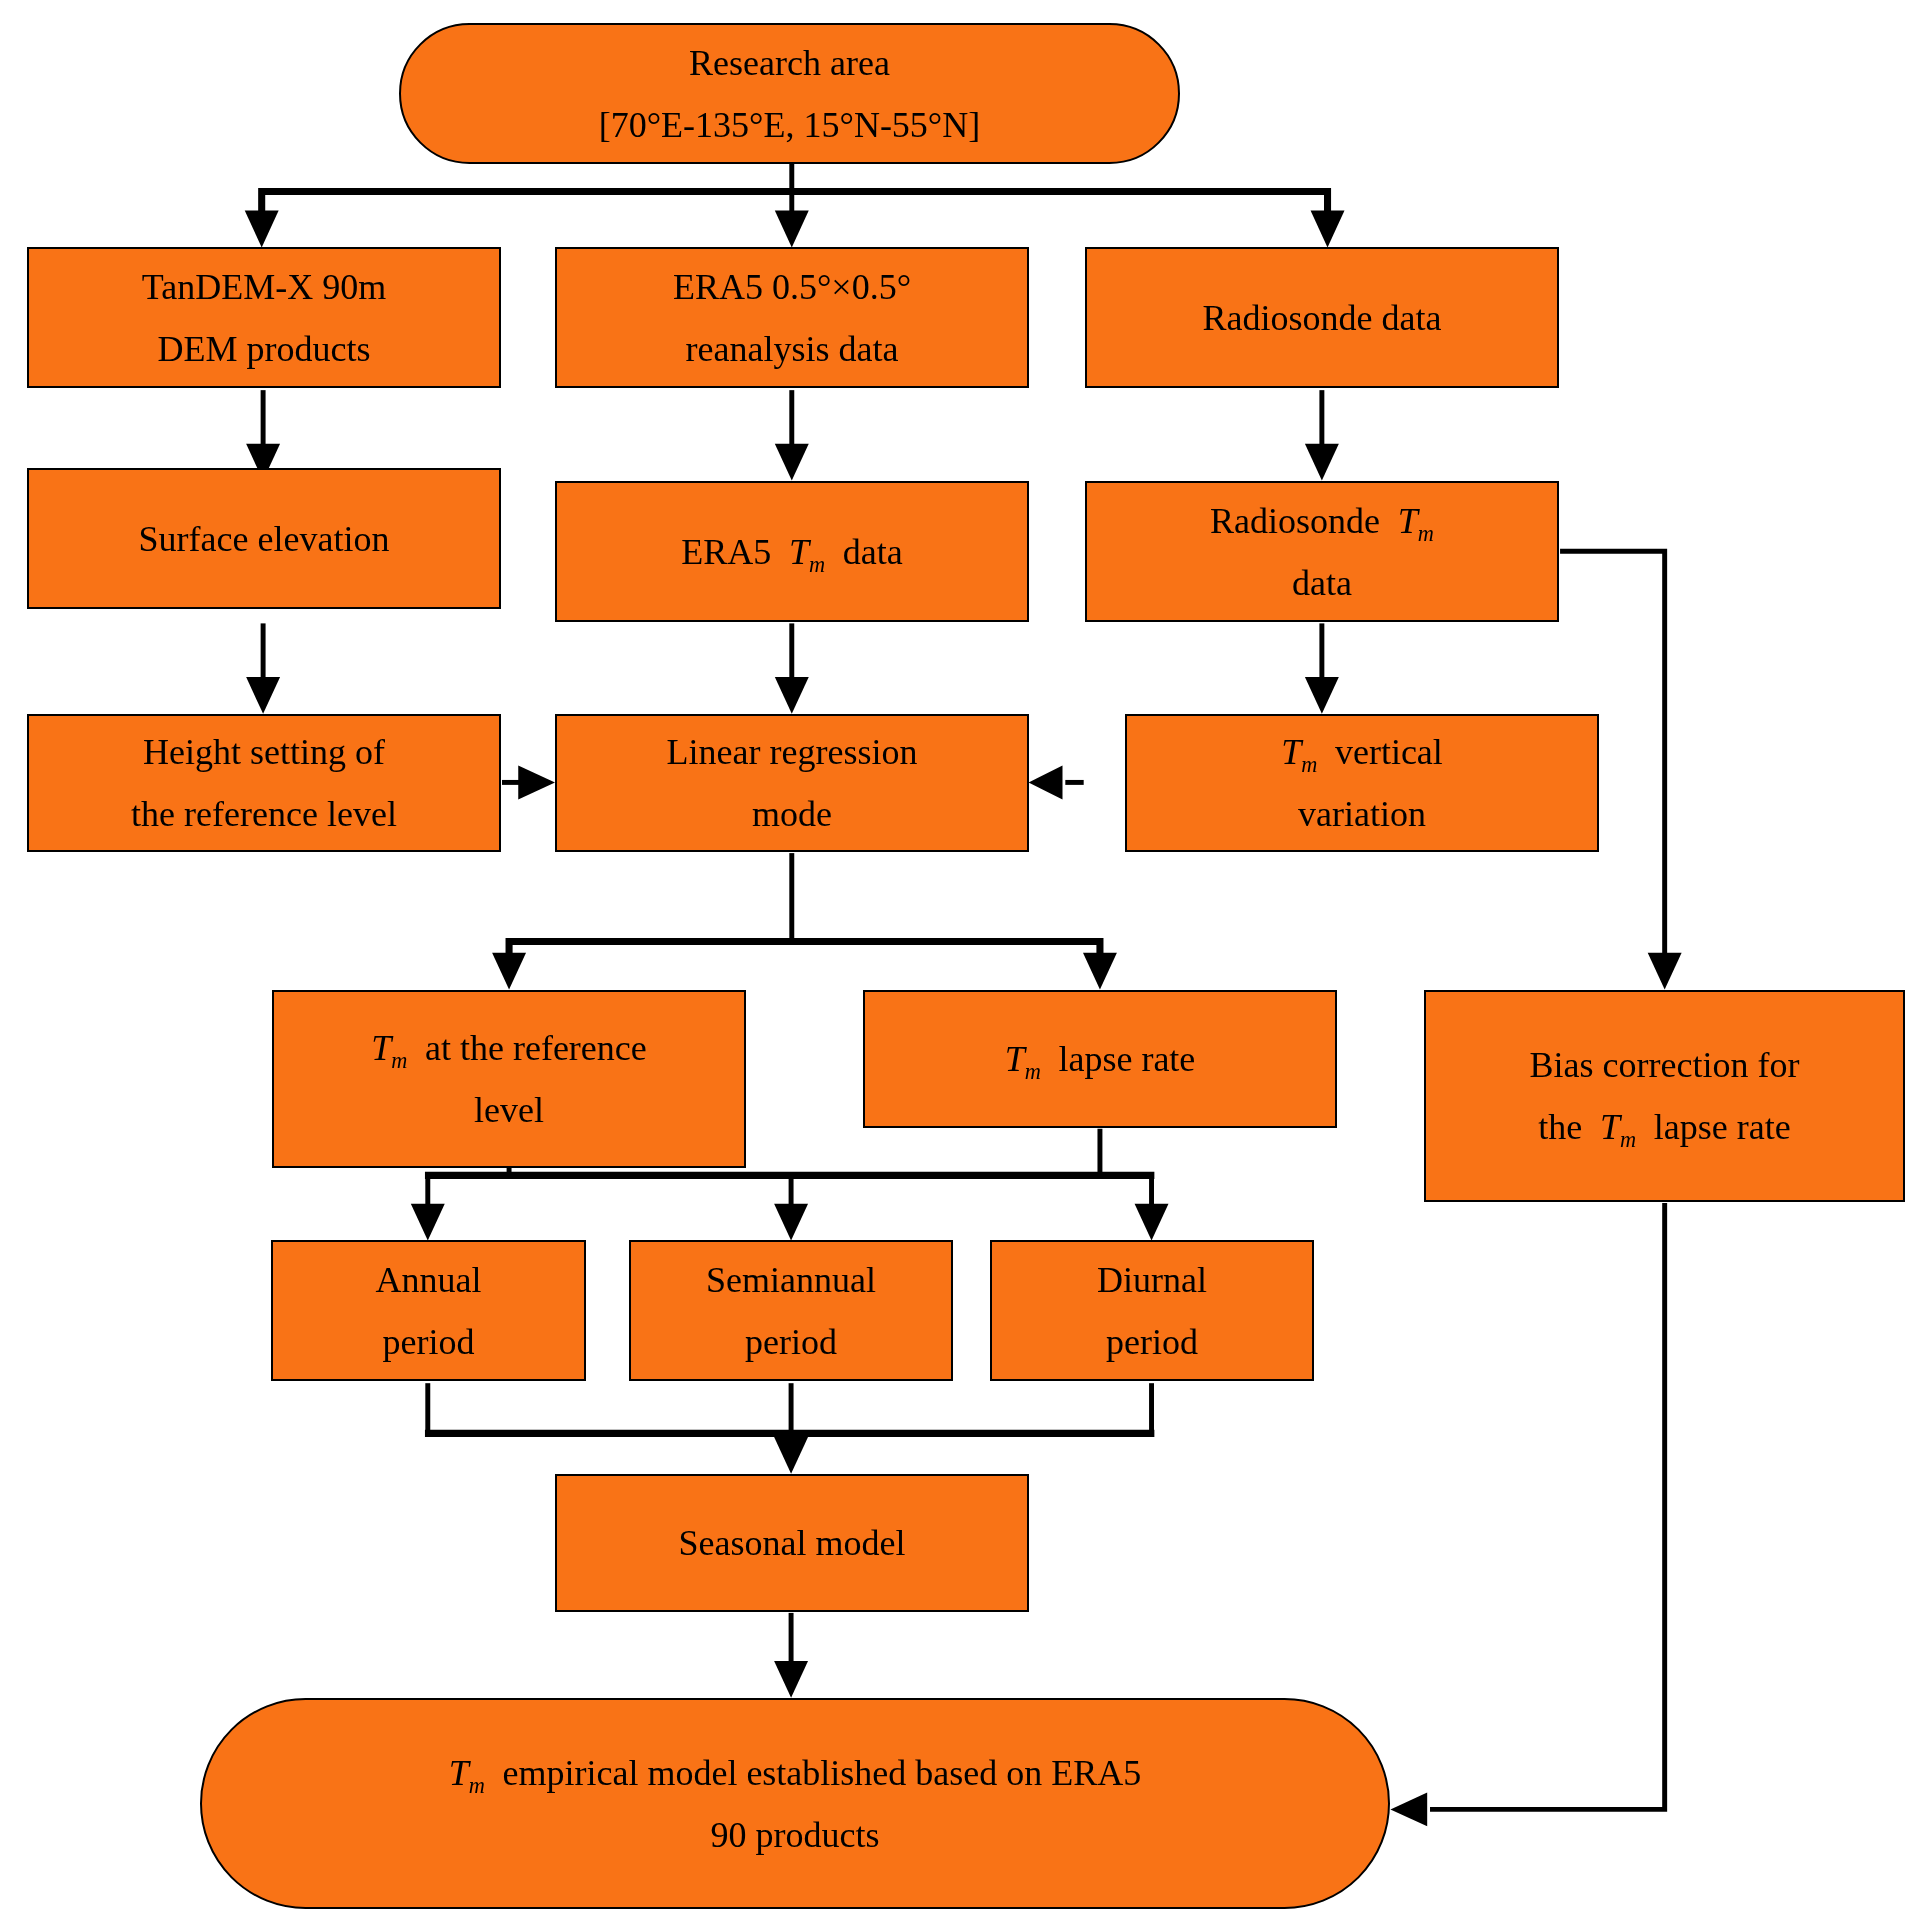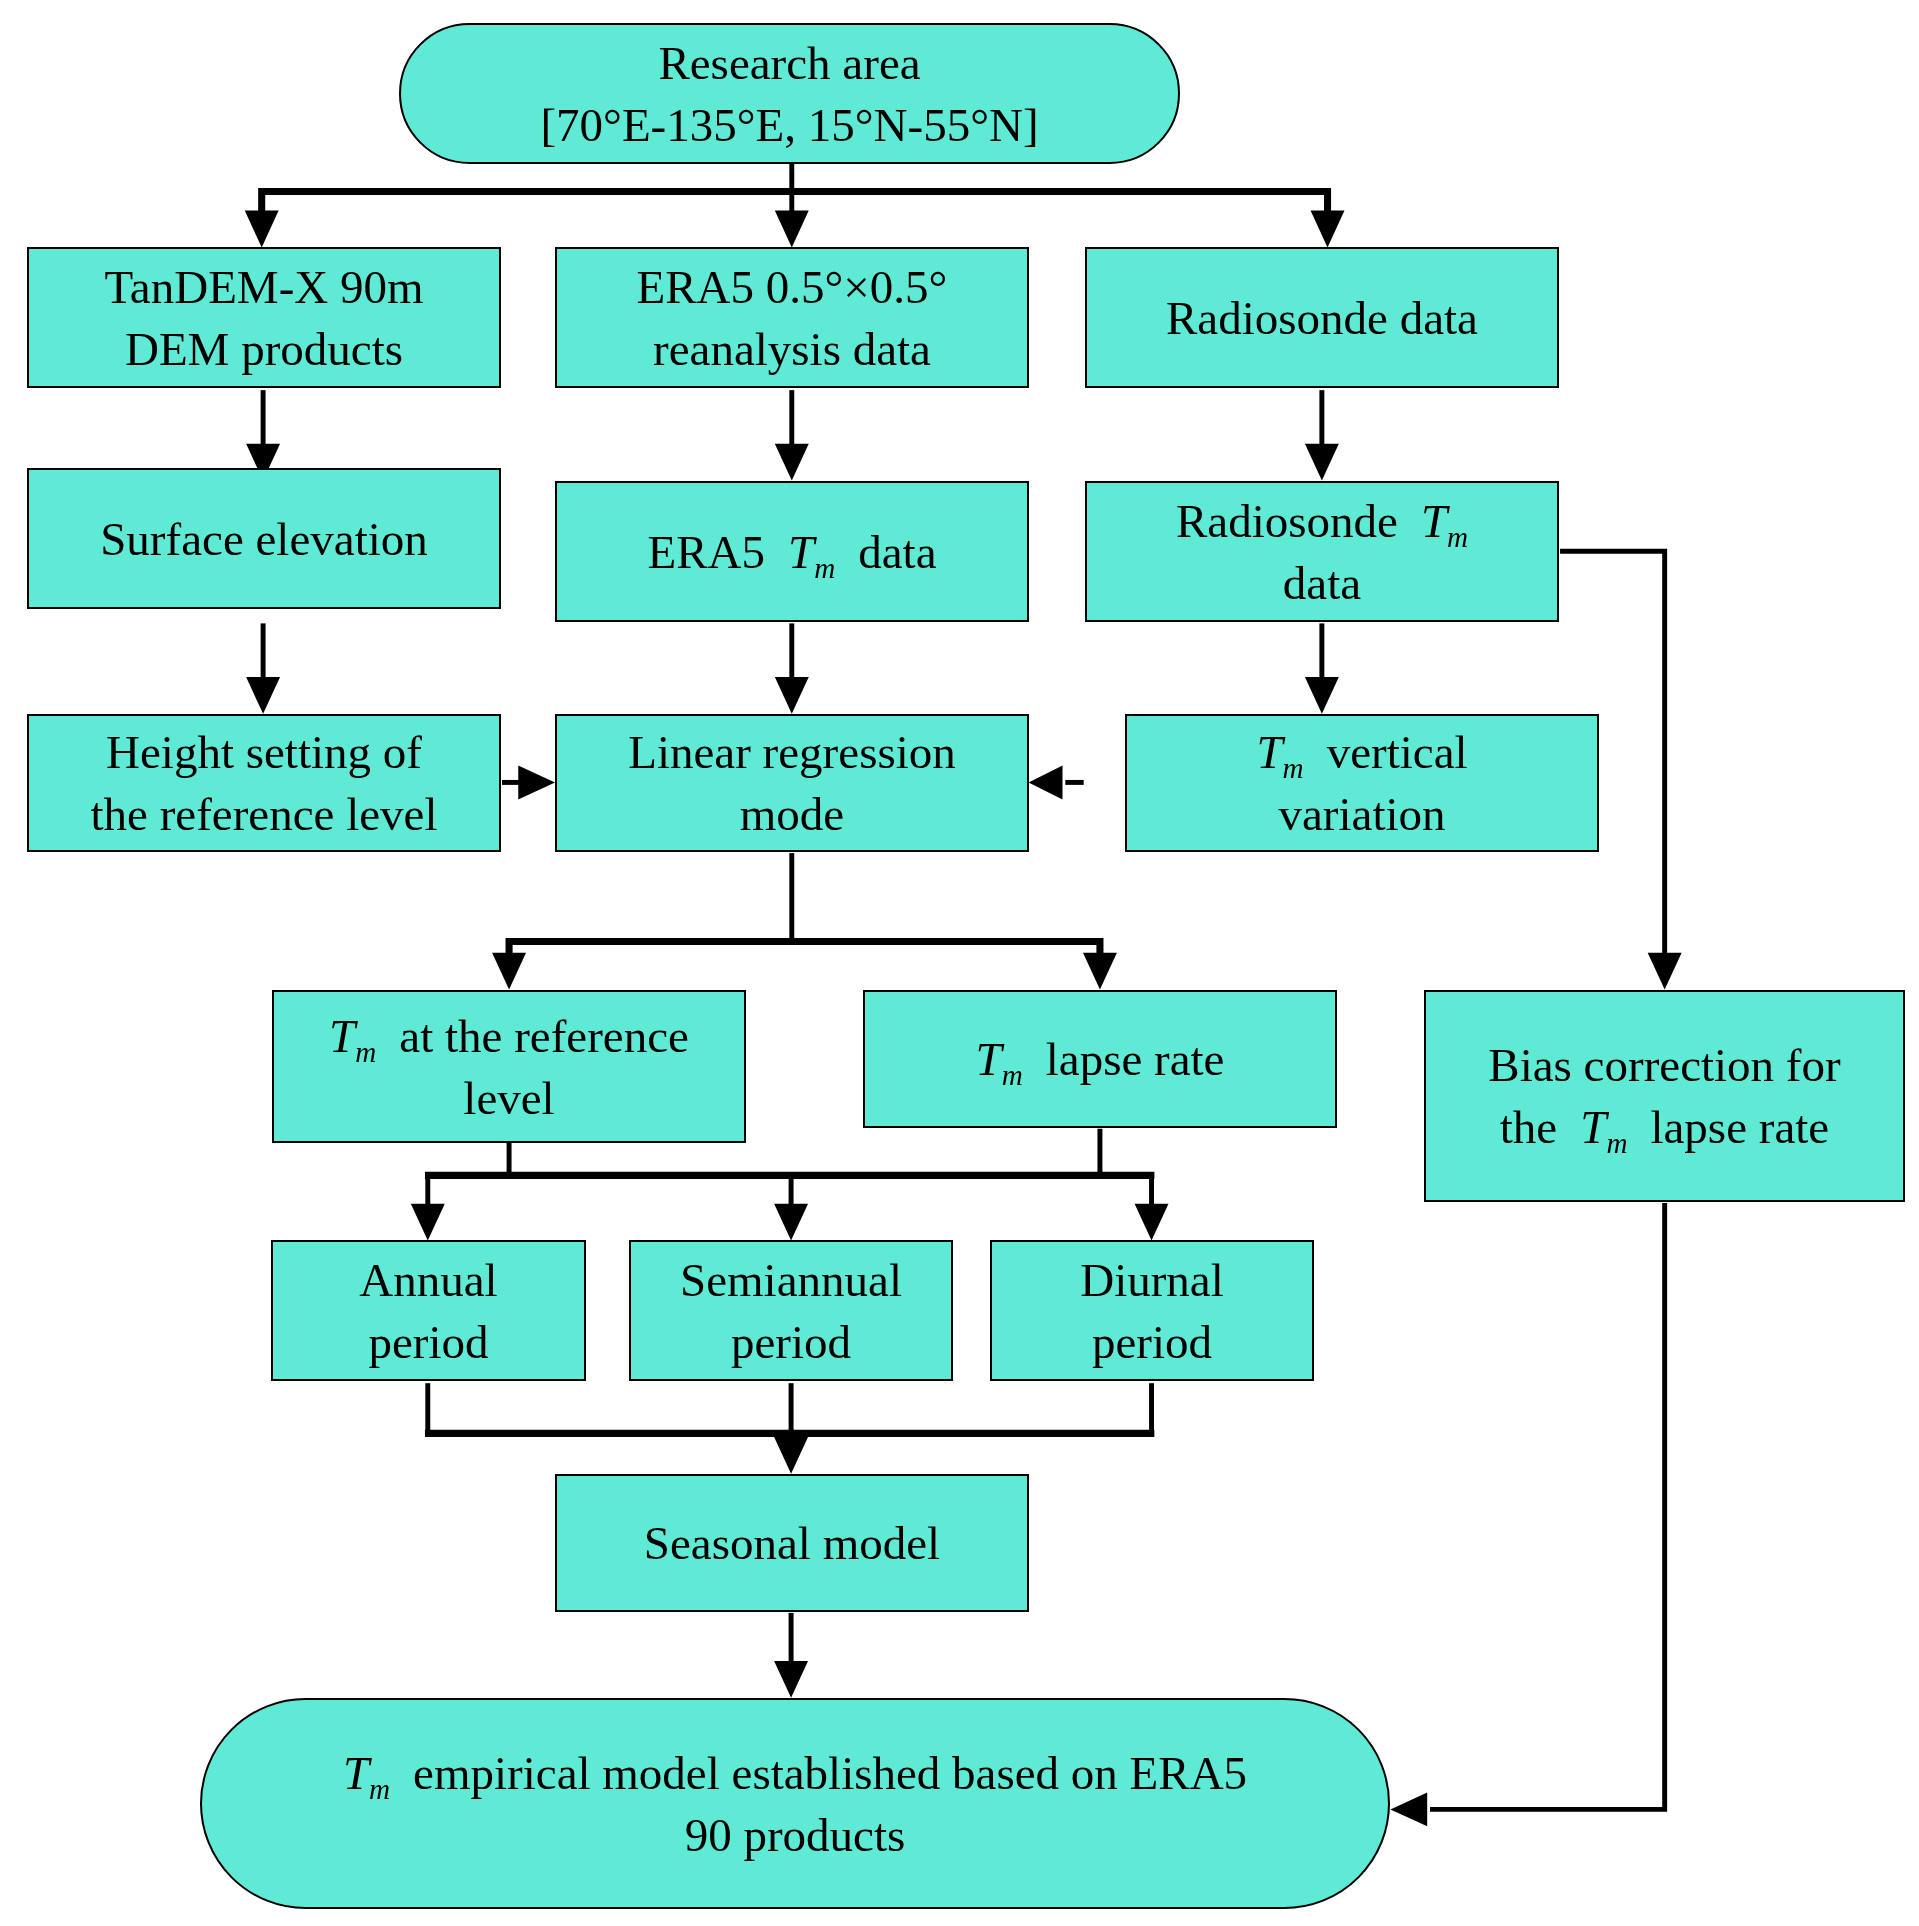--- a/index.html
+++ b/index.html
@@ -13,27 +13,27 @@
   }
   .lines{position:absolute;left:0;top:0;width:1920px;height:1926px;pointer-events:none;}
   .lines line,.lines path{stroke:#000;fill:none;}
   .lines polygon{fill:#000;stroke:none;}
   .stem{stroke-width:7px;}
   .bar{stroke-width:10px;}
   .node{
     position:absolute;
     box-sizing:border-box;
     border:2.8px solid #000;
-    background:#5eead4;
+    background:#f97316;
     display:flex;
     flex-direction:column;
     justify-content:center;
     align-items:center;
     text-align:center;
-    font-size:47px;
+    font-size:36px;
     line-height:62px;
   }
   .rounded{border-radius:78px;border-width:2.1px;}
   .rounded.final{border-radius:106px;}
   .bline{display:block;white-space:nowrap;}
   .bline > * + *{margin-left:0.24em;}
   .tm{font-style:italic;}
   .tm sub{font-size:0.62em;font-style:italic;line-height:0;}
 </style>
 </head>
@@ -174,21 +174,21 @@
     <span class="bline"><span>mode</span></span>
   </div>
   <div class="node" style="left:1085px;top:714px;width:474px;height:138px;margin-left:40px;">
     <span class="bline">
       <i class="tm"><span>T</span><sub>m</sub></i>
       <span>vertical</span>
     </span>
     <span class="bline"><span>variation</span></span>
   </div>
 
-  <div class="node" style="left:272px;top:990px;width:474px;height:153px;">
+  <div class="node" style="left:272px;top:990px;width:474px;height:178px;">
     <span class="bline">
       <i class="tm"><span>T</span><sub>m</sub></i>
       <span>at the reference</span>
     </span>
     <span class="bline"><span>level</span></span>
   </div>
   <div class="node" style="left:863px;top:990px;width:474px;height:138px;">
     <span class="bline">
       <i class="tm"><span>T</span><sub>m</sub></i>
       <span>lapse rate</span>

